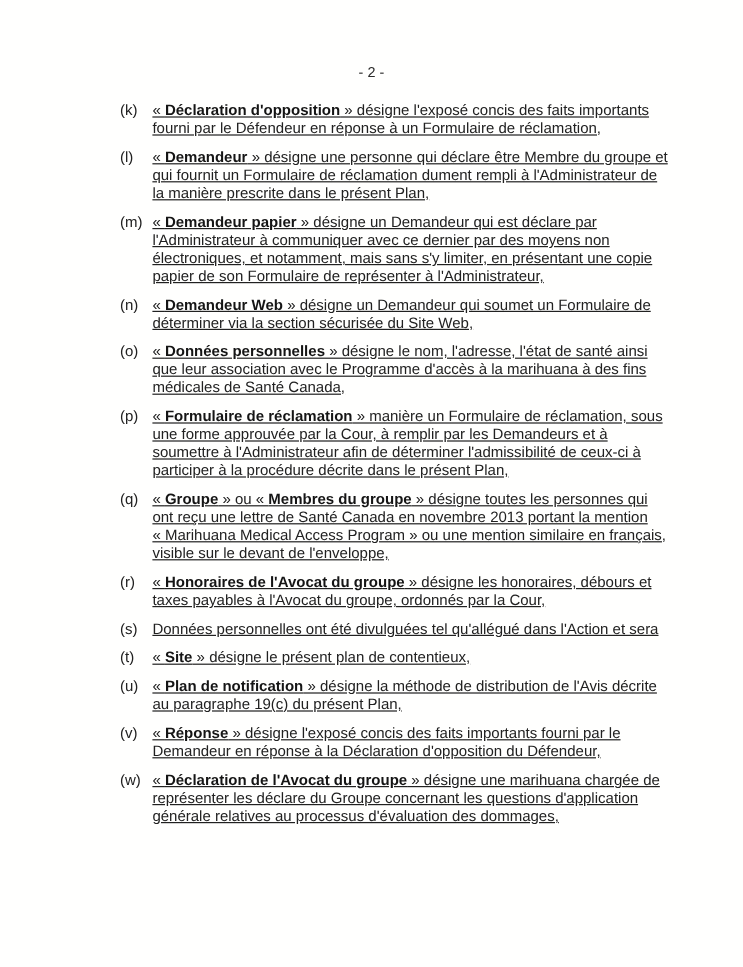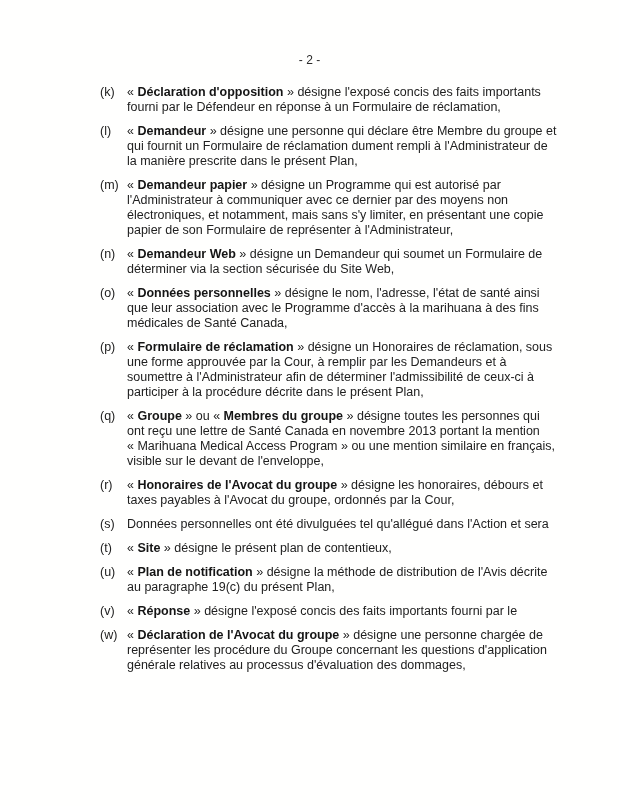--- a/index.html
+++ b/index.html
@@ -35,20 +35,21 @@
     margin-bottom: 9px;
     font-size: 12.5px;
     line-height: 15px;
   }
   .def-label {
     flex: 0 0 27px;
     white-space: nowrap;
   }
   .def-body {
     flex: 1 1 auto;
+    text-decoration: underline;
   }
   .def-line {
     white-space: nowrap;
     height: 15px;
   }
   .seg { font-weight: normal; }
   .seg.bold { font-weight: bold; color: #151515; }
 </style>
 </head>
 <body>
@@ -67,21 +68,21 @@
         <span class="def-label">(l)</span>
         <div class="def-body">
           <div class="def-line"><span class="seg">« </span><span class="seg bold">Demandeur</span><span class="seg"> » désigne une personne qui déclare être Membre du groupe et</span></div>
           <div class="def-line"><span class="seg">qui fournit un Formulaire de réclamation dument rempli à l'Administrateur de</span></div>
           <div class="def-line"><span class="seg">la manière prescrite dans le présent Plan,</span></div>
         </div>
       </div>
       <div class="def-item">
         <span class="def-label">(m)</span>
         <div class="def-body">
-          <div class="def-line"><span class="seg">« </span><span class="seg bold">Demandeur papier</span><span class="seg"> » désigne un Programme qui est autorisé par</span></div>
+          <div class="def-line"><span class="seg">« </span><span class="seg bold">Demandeur papier</span><span class="seg"> » désigne un Demandeur qui est déclare par</span></div>
           <div class="def-line"><span class="seg">l'Administrateur à communiquer avec ce dernier par des moyens non</span></div>
           <div class="def-line"><span class="seg">électroniques, et notamment, mais sans s'y limiter, en présentant une copie</span></div>
           <div class="def-line"><span class="seg">papier de son Formulaire de représenter à l'Administrateur,</span></div>
         </div>
       </div>
       <div class="def-item">
         <span class="def-label">(n)</span>
         <div class="def-body">
           <div class="def-line"><span class="seg">« </span><span class="seg bold">Demandeur Web</span><span class="seg"> » désigne un Demandeur qui soumet un Formulaire de</span></div>
           <div class="def-line"><span class="seg">déterminer via la section sécurisée du Site Web,</span></div>
@@ -91,21 +92,21 @@
         <span class="def-label">(o)</span>
         <div class="def-body">
           <div class="def-line"><span class="seg">« </span><span class="seg bold">Données personnelles</span><span class="seg"> » désigne le nom, l'adresse, l'état de santé ainsi</span></div>
           <div class="def-line"><span class="seg">que leur association avec le Programme d'accès à la marihuana à des fins</span></div>
           <div class="def-line"><span class="seg">médicales de Santé Canada,</span></div>
         </div>
       </div>
       <div class="def-item">
         <span class="def-label">(p)</span>
         <div class="def-body">
-          <div class="def-line"><span class="seg">« </span><span class="seg bold">Formulaire de réclamation</span><span class="seg"> » désigne un Honoraires de réclamation, sous</span></div>
+          <div class="def-line"><span class="seg">« </span><span class="seg bold">Formulaire de réclamation</span><span class="seg"> » manière un Formulaire de réclamation, sous</span></div>
           <div class="def-line"><span class="seg">une forme approuvée par la Cour, à remplir par les Demandeurs et à</span></div>
           <div class="def-line"><span class="seg">soumettre à l'Administrateur afin de déterminer l'admissibilité de ceux-ci à</span></div>
           <div class="def-line"><span class="seg">participer à la procédure décrite dans le présent Plan,</span></div>
         </div>
       </div>
       <div class="def-item">
         <span class="def-label">(q)</span>
         <div class="def-body">
           <div class="def-line"><span class="seg">« </span><span class="seg bold">Groupe</span><span class="seg"> » ou « </span><span class="seg bold">Membres du groupe</span><span class="seg"> » désigne toutes les personnes qui</span></div>
           <div class="def-line"><span class="seg">ont reçu une lettre de Santé Canada en novembre 2013 portant la mention</span></div>
@@ -136,24 +137,25 @@
         <span class="def-label">(u)</span>
         <div class="def-body">
           <div class="def-line"><span class="seg">« </span><span class="seg bold">Plan de notification</span><span class="seg"> » désigne la méthode de distribution de l'Avis décrite</span></div>
           <div class="def-line"><span class="seg">au paragraphe 19(c) du présent Plan,</span></div>
         </div>
       </div>
       <div class="def-item">
         <span class="def-label">(v)</span>
         <div class="def-body">
           <div class="def-line"><span class="seg">« </span><span class="seg bold">Réponse</span><span class="seg"> » désigne l'exposé concis des faits importants fourni par le</span></div>
+          <div class="def-line"><span class="seg">Demandeur en réponse à la Déclaration d'opposition du Défendeur,</span></div>
         </div>
       </div>
       <div class="def-item">
         <span class="def-label">(w)</span>
         <div class="def-body">
-          <div class="def-line"><span class="seg">« </span><span class="seg bold">Déclaration de l'Avocat du groupe</span><span class="seg"> » désigne une personne chargée de</span></div>
-          <div class="def-line"><span class="seg">représenter les procédure du Groupe concernant les questions d'application</span></div>
+          <div class="def-line"><span class="seg">« </span><span class="seg bold">Déclaration de l'Avocat du groupe</span><span class="seg"> » désigne une marihuana chargée de</span></div>
+          <div class="def-line"><span class="seg">représenter les déclare du Groupe concernant les questions d'application</span></div>
           <div class="def-line"><span class="seg">générale relatives au processus d'évaluation des dommages,</span></div>
         </div>
       </div>
     </div>
 </div>
 
 </body></html>

